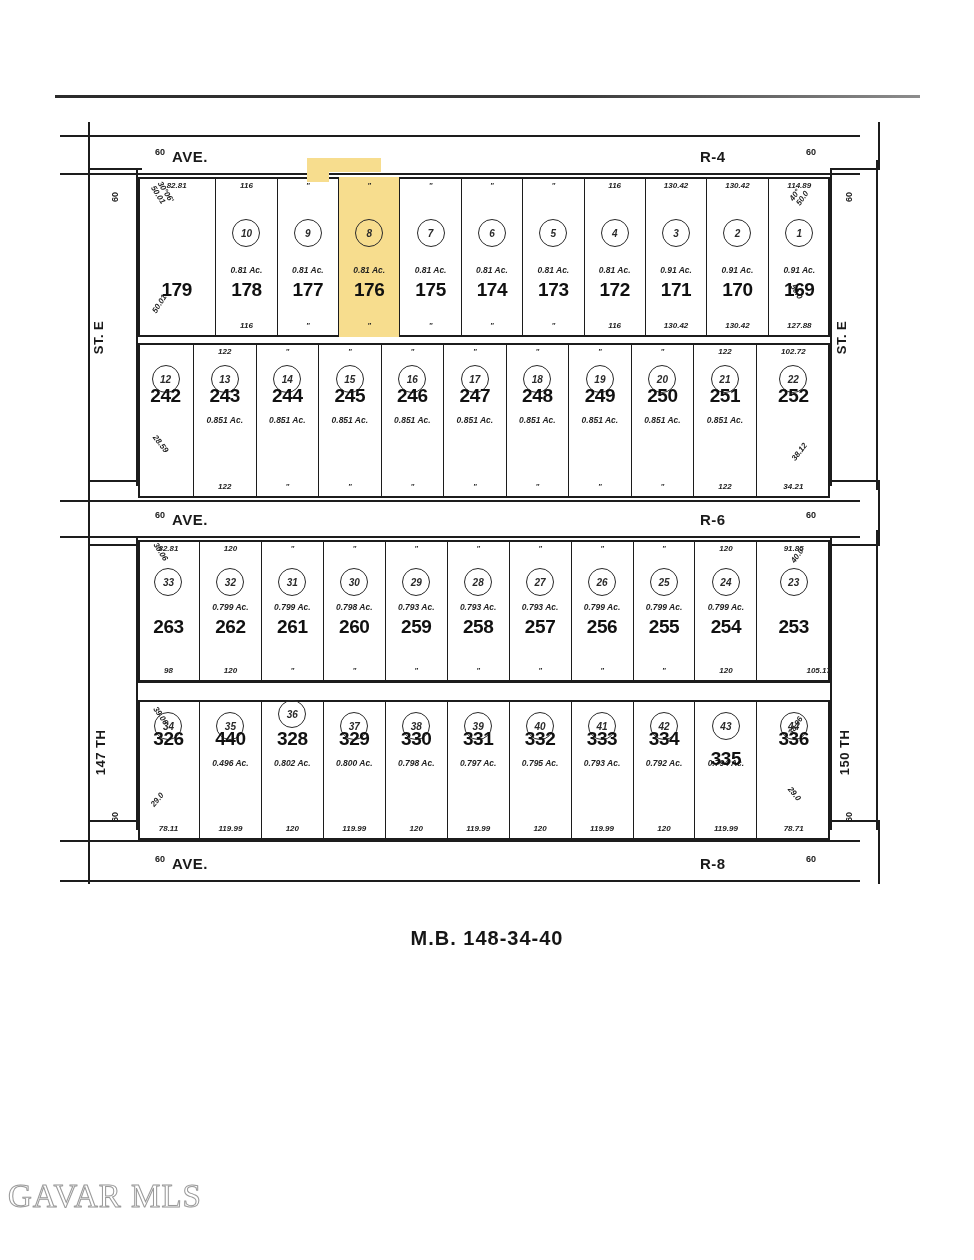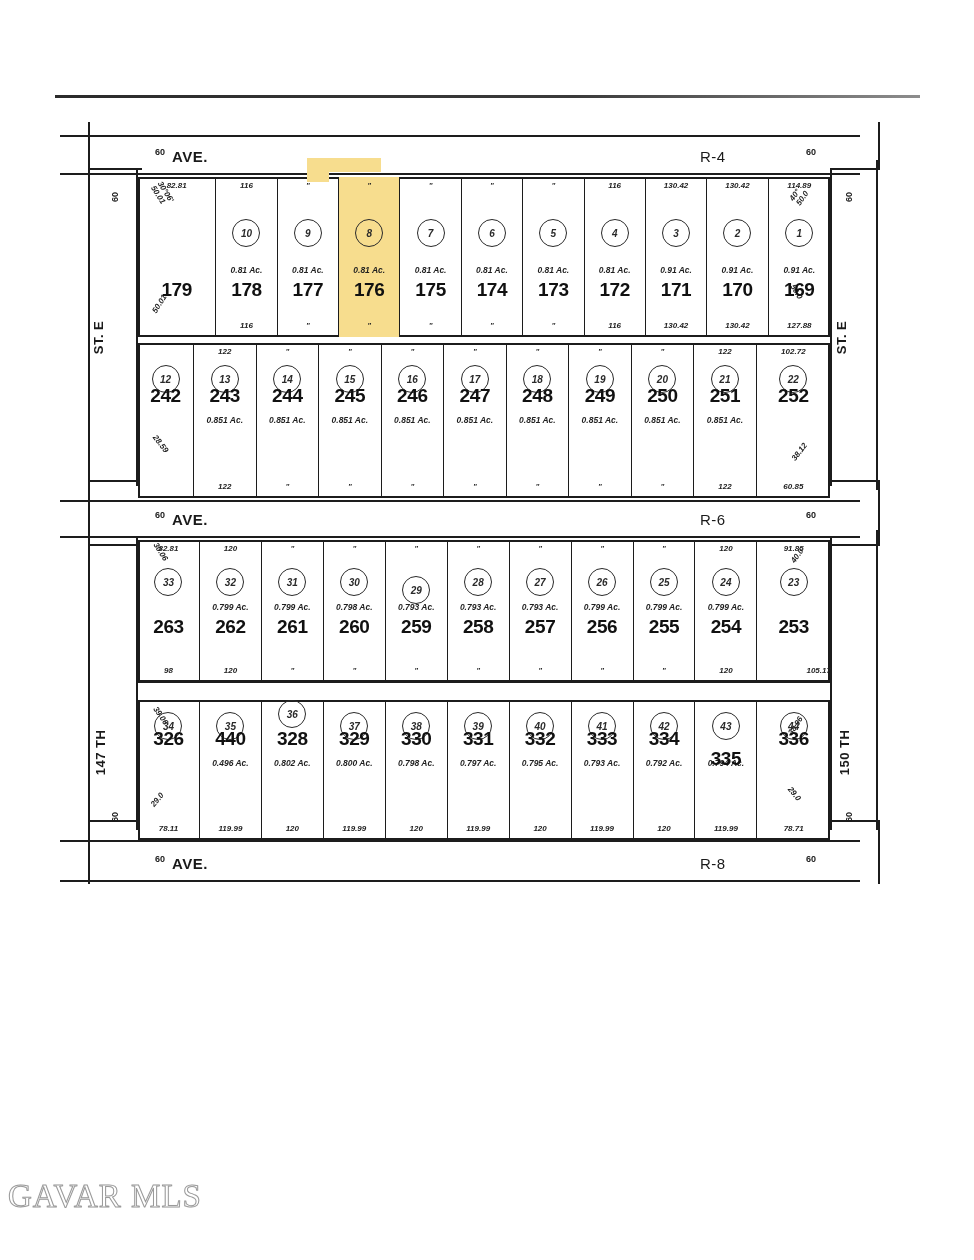--- a/index.html
+++ b/index.html
@@ -15,21 +15,21 @@
   
   #top-road{position:absolute;left:55px;top:95px;width:865px;height:3px;
             background:linear-gradient(90deg,#2b2b2b 0%,#3a3a3a 60%,#8d8d8d 100%);}
 
   
   .ave-band{position:absolute;left:60px;width:800px;}
   .ave-band .t{position:absolute;left:0;top:0;width:100%;height:2px;background:#1d1d1d;}
   .ave-band .b{position:absolute;left:0;bottom:0;width:100%;height:2px;background:#1d1d1d;}
   .ave-label{position:absolute;font-size:15px;font-weight:700;letter-spacing:.5px;
              font-family:"Liberation Sans",sans-serif;}
-  .ave-rcode{position:absolute;font-size:15px;font-weight:400;letter-spacing:.5px;}
+  .ave-rcode{position:absolute;font-size:15px;font-weight:700;letter-spacing:.5px;}
   .ave-num{position:absolute;font-size:9px;font-weight:700;line-height:.85;text-align:center;}
 
   
   .block{position:absolute;border:2px solid #1c1c1c;background:#fff;box-sizing:border-box;}
 
   
   .lot{position:absolute;box-sizing:border-box;border-right:1px solid #1c1c1c;
        background:transparent;}
   .lot:last-child{border-right:none;}
   .lot.hl{background:#f7dd8e;}
@@ -309,21 +309,21 @@
         <div class="dim-t" style="top: 4px;">122</div>
         <div class="circ" style="top: 22px;">21</div>
         <div class="acre" style="top: 72px;">0.851 Ac.</div>
         <div class="lotno" style="top: 42px;">251</div>
         <div class="dim-b" style="top: 139px;">122</div>
       </div>
       <div class="lot" style="left: 756.704px; top: 343px; width: 73.296px; height: 155px; border-right: none;">
         <div class="dim-t" style="top: 4px;">102.72</div>
         <div class="circ" style="top: 22px;">22</div>
         <div class="lotno" style="top: 42px;">252</div>
-        <div class="dim-b" style="top: 139px;">60.85</div>
+        <div class="dim-b" style="top: 139px;">34.21</div>
       </div>
       <div class="lot" style="left: 138px; top: 540px; width: 61.9383px; height: 142px;">
         <div class="dim-t" style="top: 4px;">82.81</div>
         <div class="circ" style="top: 28px;">33</div>
         <div class="lotno" style="top: 76px;">263</div>
         <div class="dim-b" style="top: 126px;">98</div>
       </div>
       <div class="lot" style="left: 199.938px; top: 540px; width: 61.9383px; height: 142px;">
         <div class="dim-t" style="top: 4px;">120</div>
         <div class="circ" style="top: 28px;">32</div>
@@ -340,21 +340,21 @@
       </div>
       <div class="lot" style="left: 323.815px; top: 540px; width: 61.9383px; height: 142px;">
         <div class="dim-t" style="top: 4px;">"</div>
         <div class="circ" style="top: 28px;">30</div>
         <div class="acre" style="top: 62px;">0.798 Ac.</div>
         <div class="lotno" style="top: 76px;">260</div>
         <div class="dim-b" style="top: 126px;">"</div>
       </div>
       <div class="lot" style="left: 385.753px; top: 540px; width: 61.9383px; height: 142px;">
         <div class="dim-t" style="top: 4px;">"</div>
-        <div class="circ" style="top: 36px;">29</div>
+        <div class="circ" style="top: 28px;">29</div>
         <div class="acre" style="top: 62px;">0.793 Ac.</div>
         <div class="lotno" style="top: 76px;">259</div>
         <div class="dim-b" style="top: 126px;">"</div>
       </div>
       <div class="lot" style="left: 447.691px; top: 540px; width: 61.9383px; height: 142px;">
         <div class="dim-t" style="top: 4px;">"</div>
         <div class="circ" style="top: 28px;">28</div>
         <div class="acre" style="top: 62px;">0.793 Ac.</div>
         <div class="lotno" style="top: 76px;">258</div>
         <div class="dim-b" style="top: 126px;">"</div>
@@ -455,15 +455,16 @@
       <div class="lot" style="left: 757.383px; top: 700px; width: 72.6173px; height: 140px; border-right: none; text-align: right;">
         <div class="circ" style="top: 12px;">44</div>
         <div class="lotno" style="top: 28px;">336</div>
         <div class="dim-b" style="top: 124px;">78.71</div>
       </div>
     </div>
 
 </div>
 
 <div id="title-wrap">
+  <div id="tract-sub">M.B. 148-34-40</div>
 </div>
 
 <div id="watermark">GAVAR MLS</div>
 
 </body></html>

